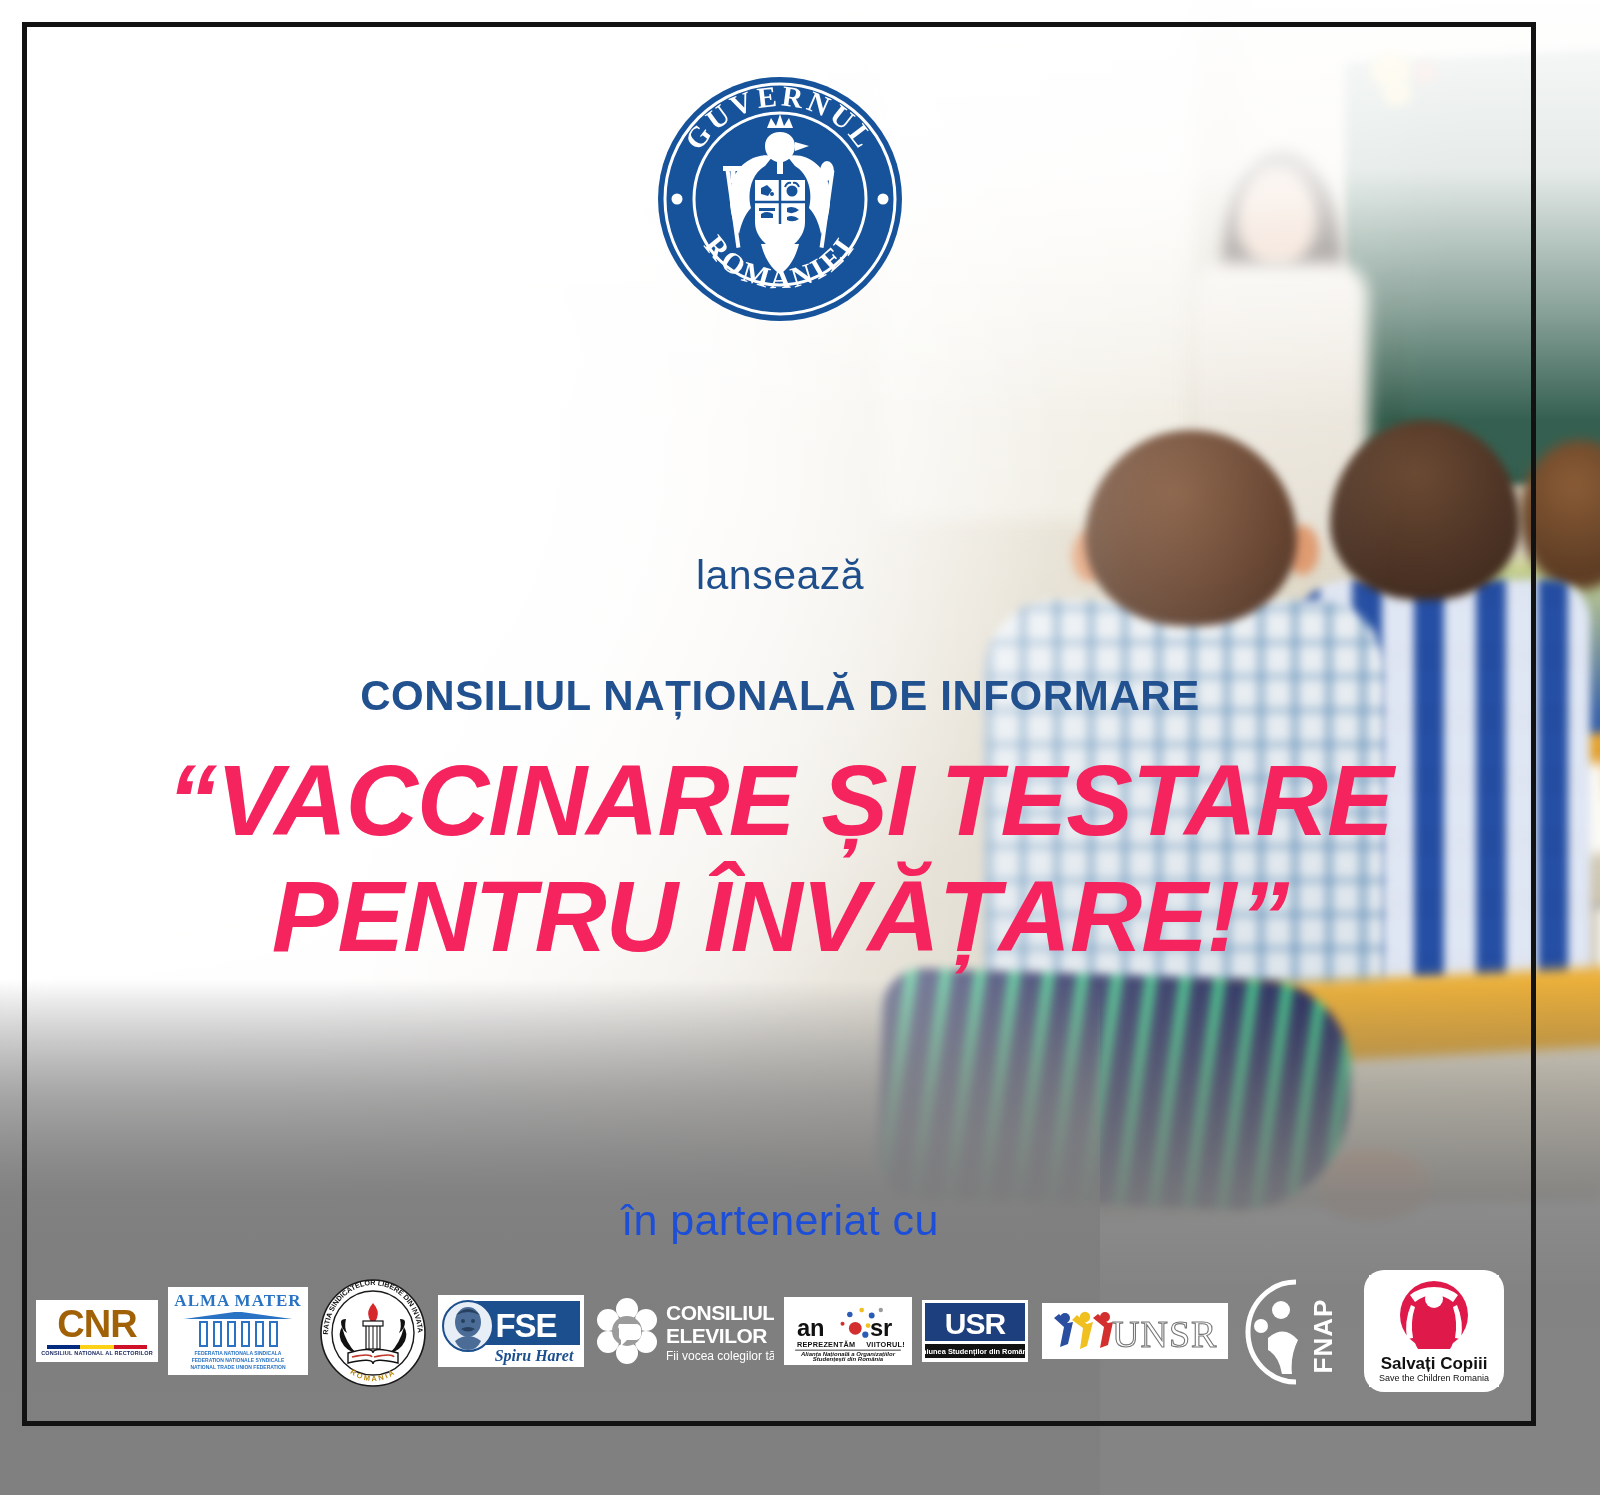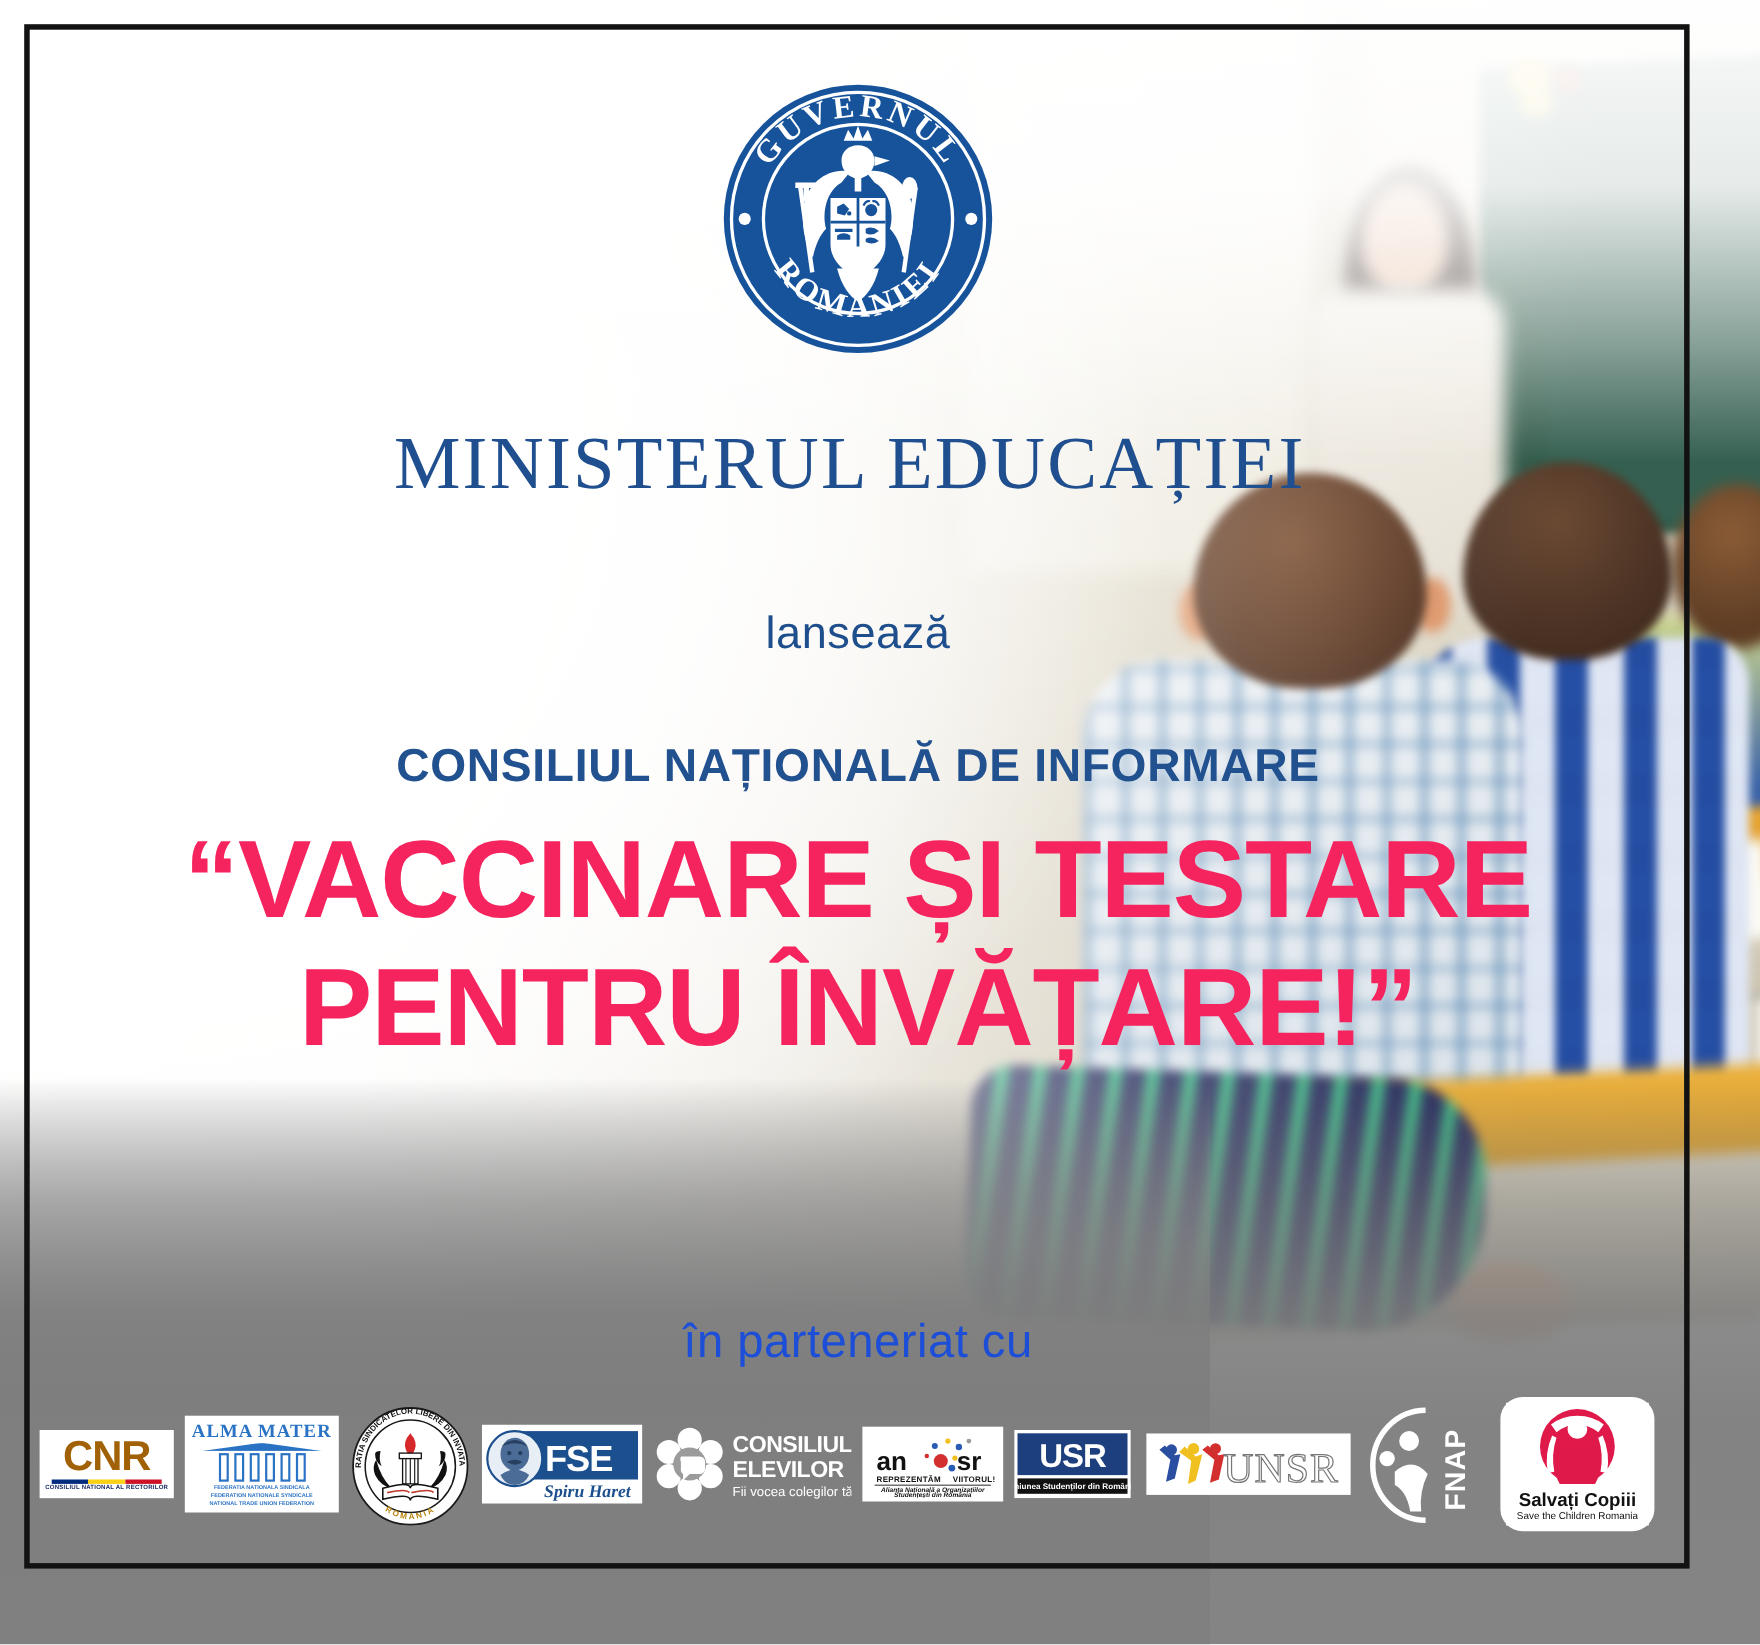--- a/index.html
+++ b/index.html
@@ -293,20 +293,21 @@
     white-space: nowrap;
   }
 
   .headline {
     position:absolute;
     left: 0; top: 742px;
     width: 1560px;
     text-align: center;
     font-size: 100px;
     font-weight: bold;
+    font-style: italic;
     color: #f5245e;
     line-height: 1.16;
     letter-spacing: -1px;
     white-space: nowrap;
   }
   .headline .ln { display:block; }
 
   .parteneriat {
     position:absolute;
     left: 0; top: 1196px;
@@ -479,21 +480,20 @@
 
         <path d="M104 134 h16 v3 h-16 Z"></path>
         <path d="M106 140 q6 -4 12 0 v4 h-12 Z"></path>
 
         <path d="M132 134 q6 -3 12 2 q-6 5 -12 2 Z"></path>
         <path d="M132 143 q6 -3 12 2 q-6 4 -12 1 Z"></path>
       </g>
     </svg>
   </div>
 
-  <div class="ministry">MINISTERUL EDUCAȚIEI</div>
 
   <div class="lanseaza">lansează</div>
 
   <div class="campania">CONSILIUL NAȚIONALĂ DE INFORMARE</div>
 
   <div class="headline">
     <span class="ln">“VACCINARE ȘI TESTARE</span>
     <span class="ln">PENTRU ÎNVĂȚARE!”</span>
   </div>
 

